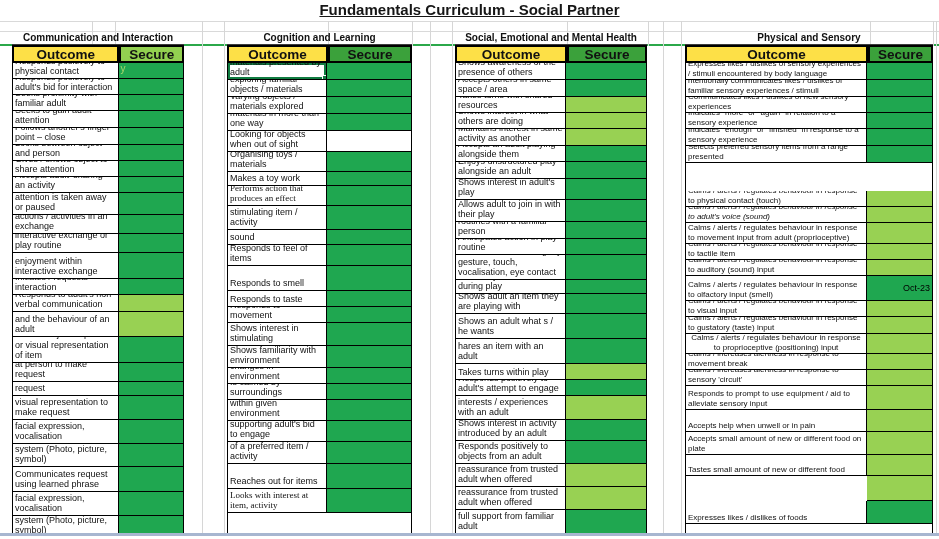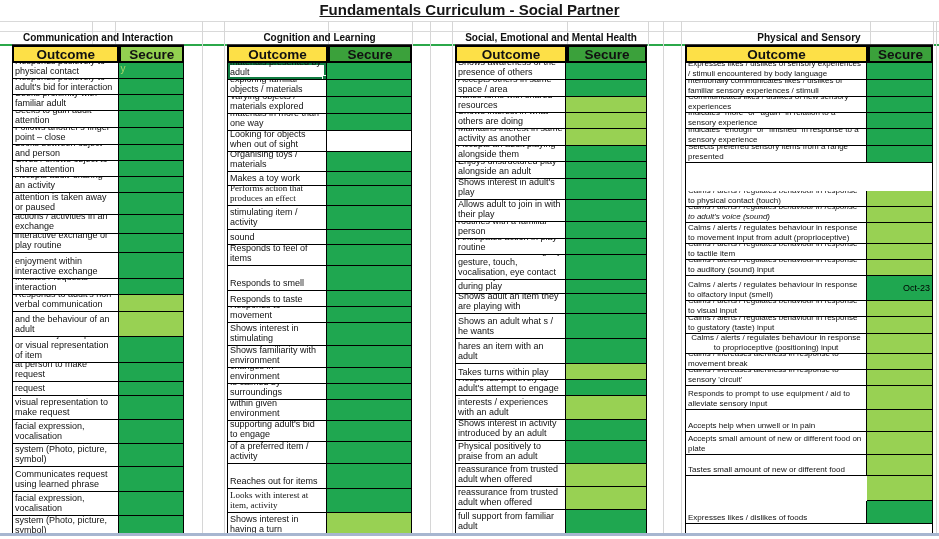--- a/index.html
+++ b/index.html
@@ -372,26 +372,20 @@
               <span> Reaches out for items</span>
             </div>
             <div class="sc fill-green" style="width: 84px;"></div>
           </div>
           <div class="row" style="height: 24px;">
             <div class="oc" style="width: 99.5px; font-family: Liberation Serif, serif;">
               <span>Looks with interest at  item, activity</span>
             </div>
             <div class="sc fill-green" style="width: 84px;"></div>
           </div>
-          <div class="row" style="height: 24px;">
-            <div class="oc" style="width: 99.5px;">
-              <span>Shows interest in having a turn</span>
-            </div>
-            <div class="sc fill-light" style="width: 84px;"></div>
-          </div>
         </div>
       </div>
       <div class="section sec3" style="left: 455px; width: 192px;">
         <div class="sec-title">Social, Emotional and Mental Health</div>
         <div class="sec-header">
           <div class="hcell outcome" style="width: 112px;">Outcome</div>
           <div class="hcell secure" style="width: 80px; background: rgb(59, 161, 59);">Secure</div>
         </div>
         <div class="sec-body" style="height: 471px;">
           <div class="row" style="height: 17px;">
@@ -509,21 +503,21 @@
             <div class="sc fill-light" style="width: 80px;"></div>
           </div>
           <div class="row" style="height: 21px;">
             <div class="oc" style="width: 110.5px;">
               <span>Shows interest in activity introduced by an adult</span>
             </div>
             <div class="sc fill-green" style="width: 80px;"></div>
           </div>
           <div class="row" style="height: 23px;">
             <div class="oc" style="width: 110.5px;">
-              <span> Physical positively to praise from an adult</span>
+              <span> Responds positively to objects from an adult</span>
             </div>
             <div class="sc fill-green" style="width: 80px;"></div>
           </div>
           <div class="row" style="height: 23px;">
             <div class="oc" style="width: 110.5px;">
               <span>Accepts help, support or reassurance from  trusted adult when offered</span>
             </div>
             <div class="sc fill-light" style="width: 80px;"></div>
           </div>
           <div class="row" style="height: 23px;">

